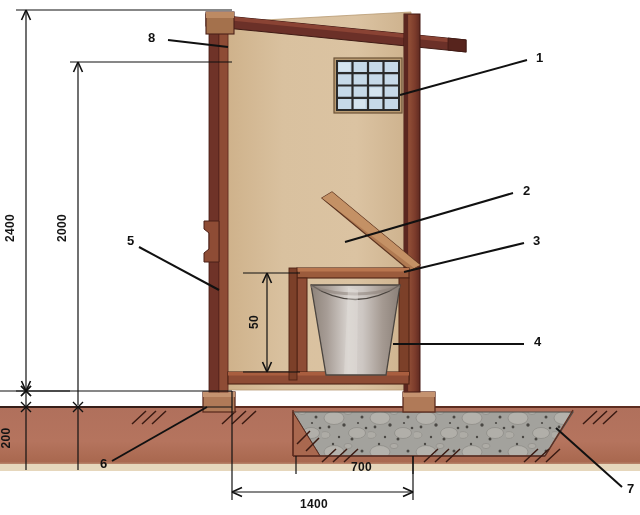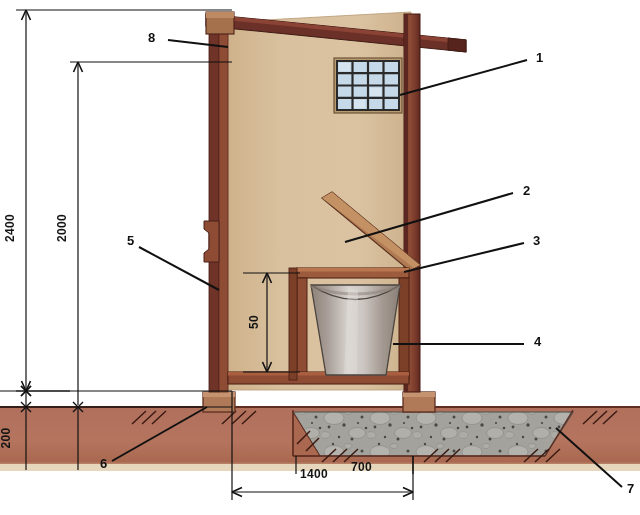--- a/index.html
+++ b/index.html
@@ -258,15 +258,15 @@
   <div class="lbl" style="left:127px; top:234px;">5</div>
   <div class="lbl" style="left:100px; top:457px;">6</div>
   <div class="lbl" style="left:627px; top:482px;">7</div>
   <div class="lbl" style="left:148px; top:31px;">8</div>
 
   <div class="dimlbl vert" style="left:-4px; top:222px;">2400</div>
   <div class="dimlbl vert" style="left:48px; top:222px;">2000</div>
   <div class="dimlbl vert" style="left:-4px; top:432px;">200</div>
   <div class="dimlbl vert" style="left:247px; top:316px;">50</div>
   <div class="dimlbl" style="left:351px; top:461px;">700</div>
-  <div class="dimlbl" style="left:300px; top:468px;">1400</div>
+  <div class="dimlbl" style="left:300px; top:498px;">1400</div>
 
 </div>
 
 </body></html>

